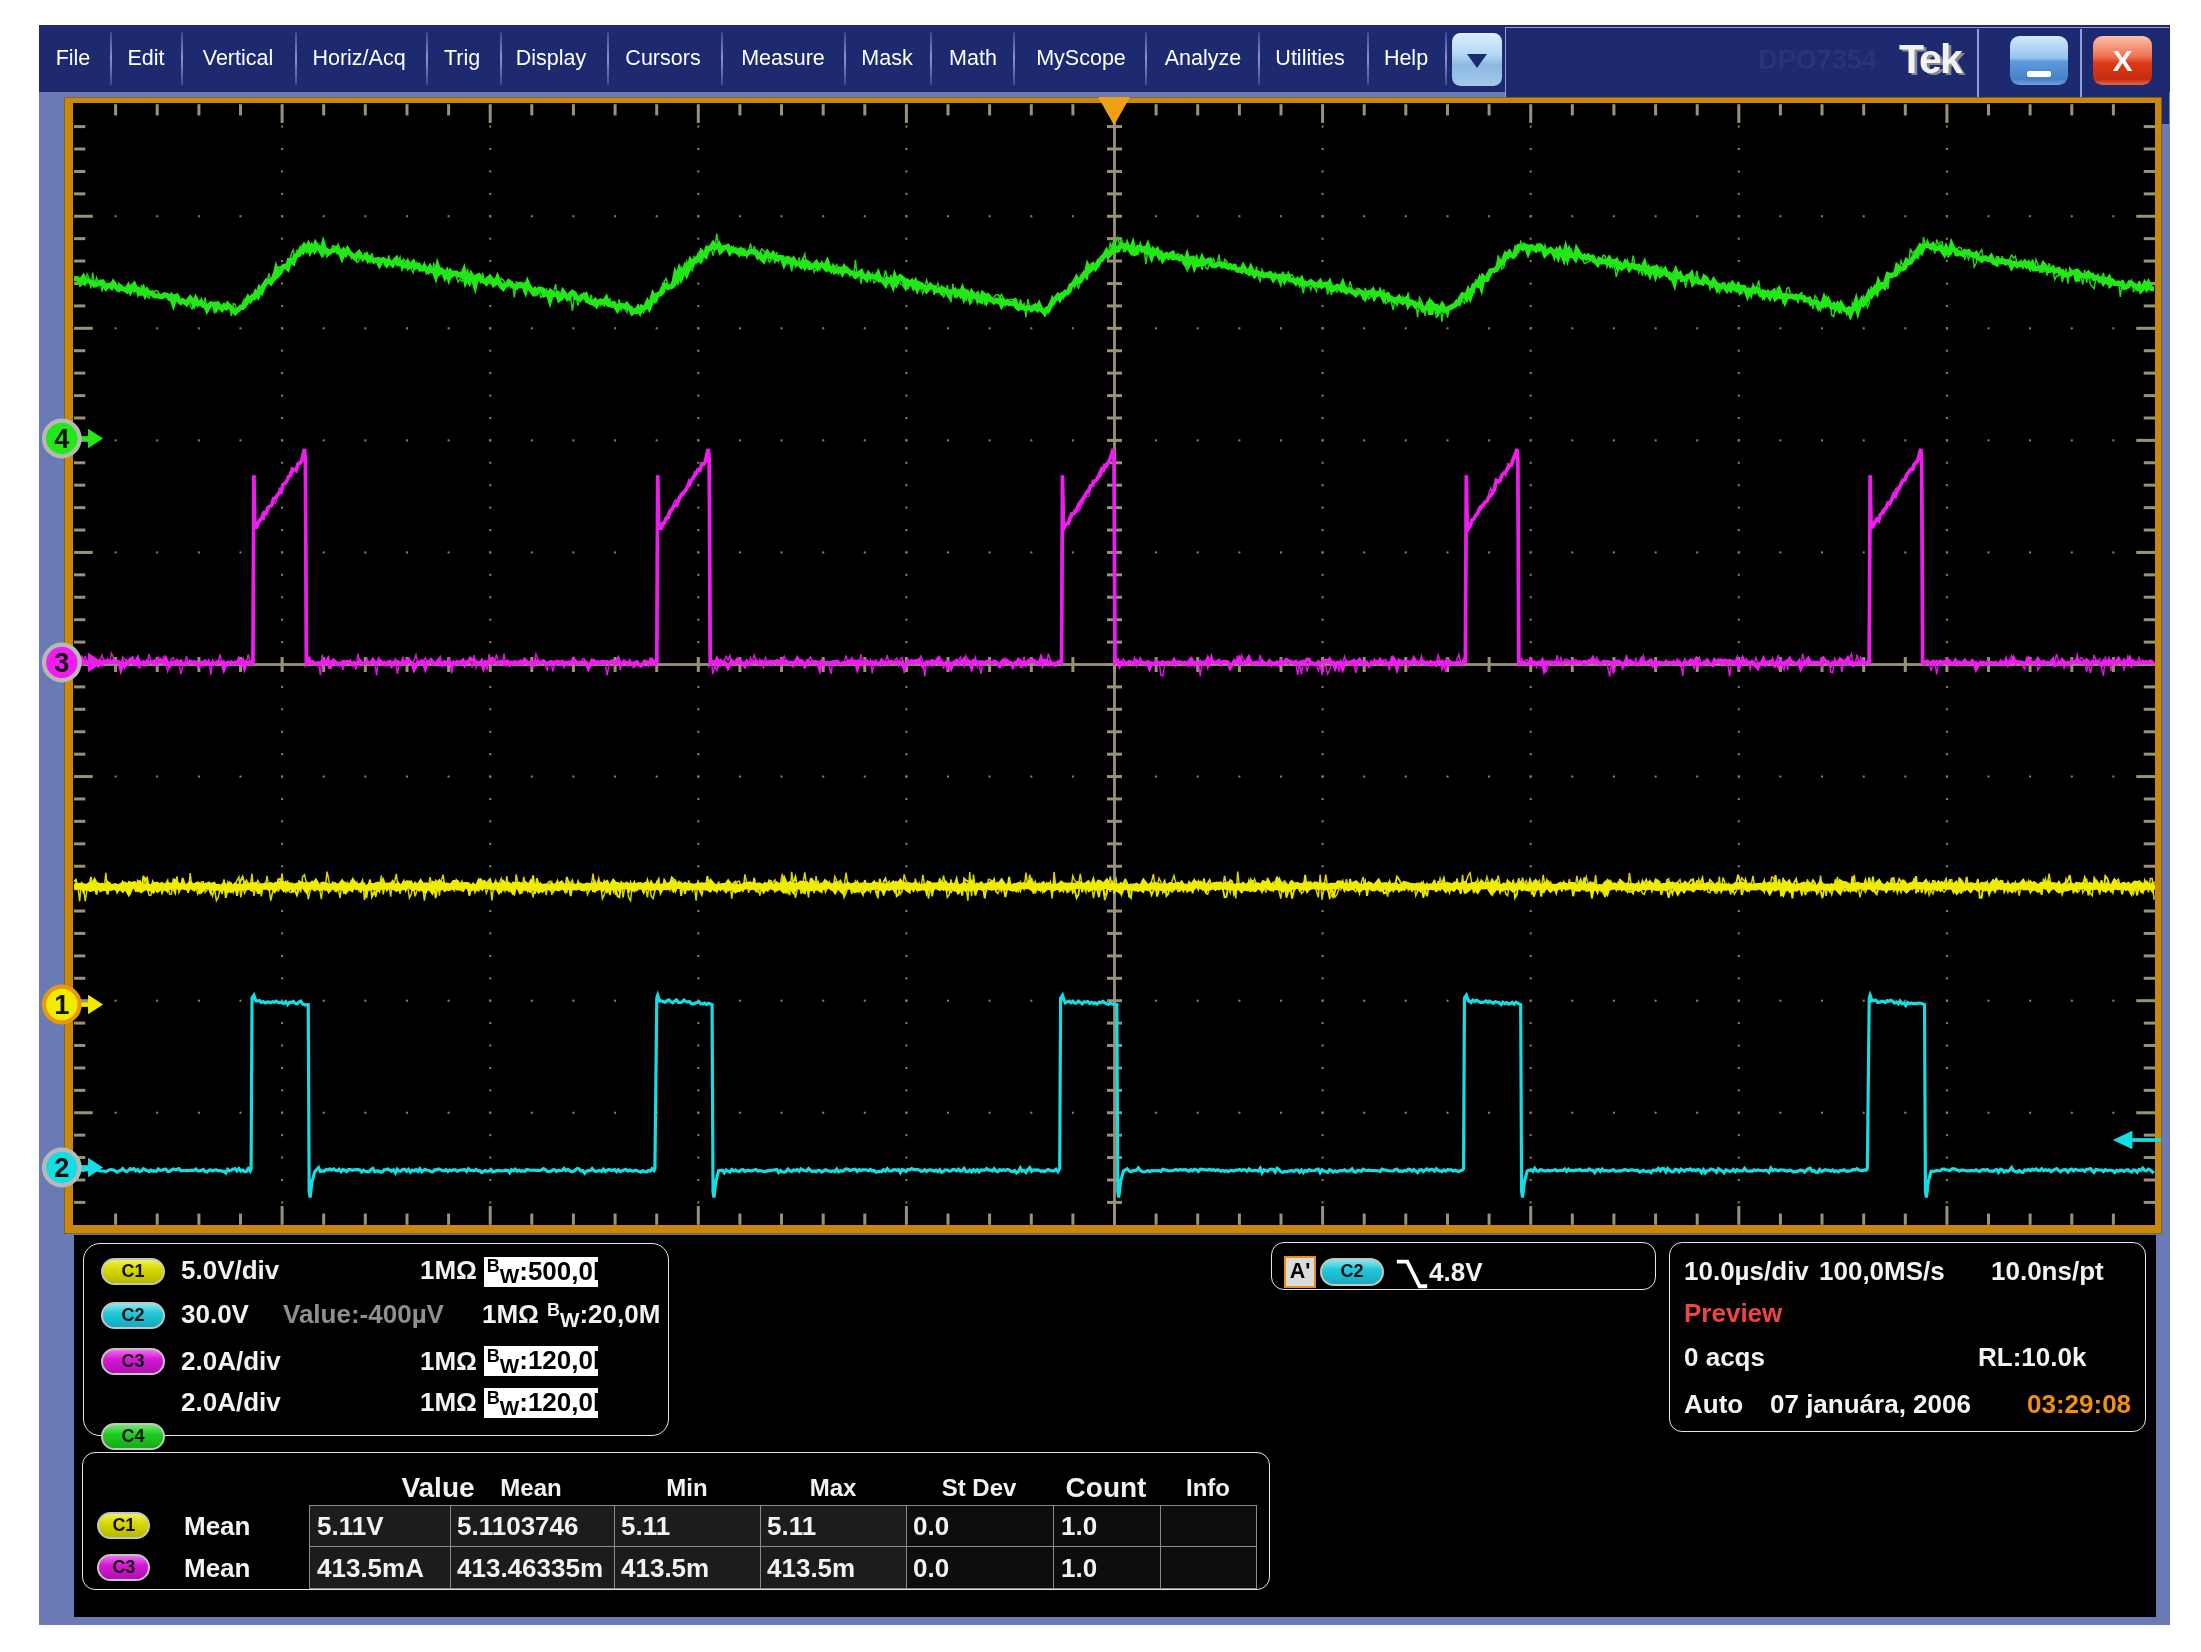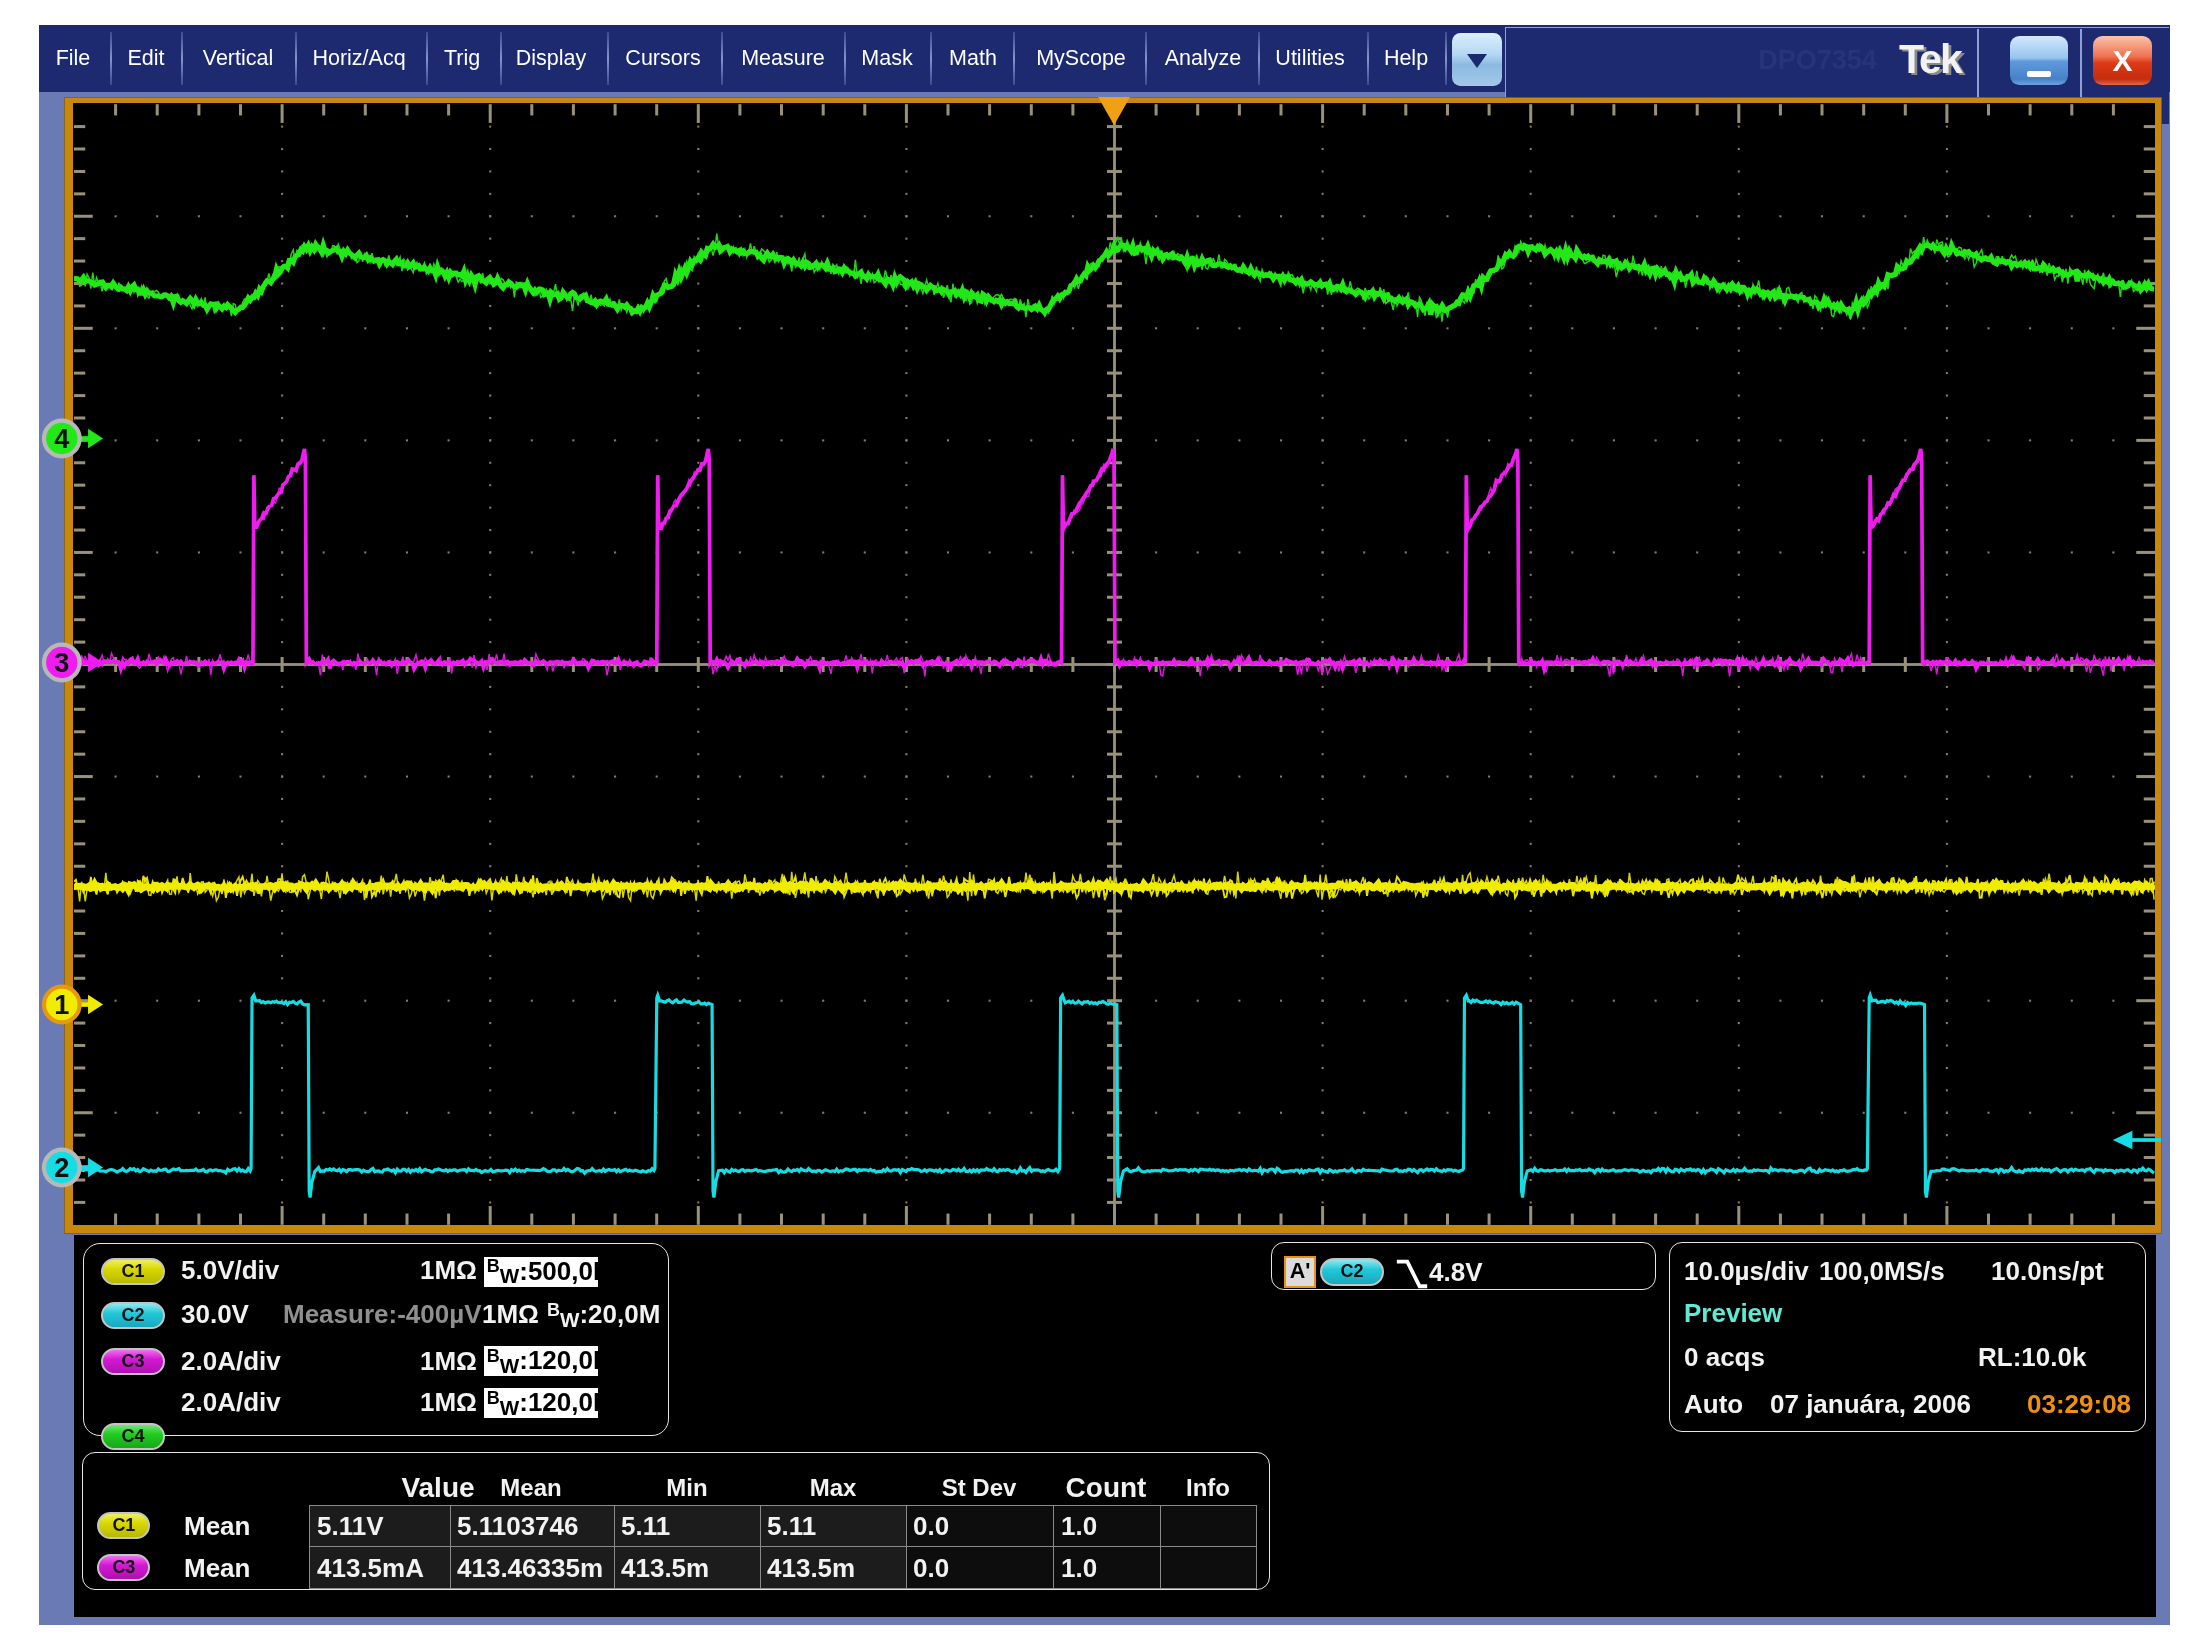--- a/index.html
+++ b/index.html
@@ -1207,41 +1207,41 @@
   <div class="readout">
   <div class="box" style="left:9.4px;top:7.5px;width:586px;height:193px;border-radius:17px;"></div>
   <div class="pill p1" style="left:27px;top:22.5px;">C1</div>
   <div class="pill p2" style="left:27px;top:67px;">C2</div>
   <div class="pill p3" style="left:27px;top:113px;">C3</div>
   <div class="pill p4" style="left:27px;top:155px;">C4</div>
   <div class="t" style="left:107px;top:19.7px;">5.0V/div</div>
   <div class="t" style="left:346px;top:19.7px;">1MΩ</div>
   <div class="bwhl" style="left:410px;top:21.5px;width:114px;height:30px;"><span style="font-size:18px;position:relative;top:-7.5px;">B</span><span style="font-size:20.6px;position:relative;top:3.7px;">W</span>:500,0M</div>
   <div class="t" style="left:107px;top:64px;">30.0V</div>
-  <div class="t gray" style="left:209px;top:64px;">Measure:-400µV</div>
+  <div class="t gray" style="left:209px;top:64px;">Value:-400µV</div>
   <div class="t" style="left:408px;top:64px;">1MΩ</div>
   <div class="t" style="left:473px;top:64px;"><span style="font-size:18px;position:relative;top:-7.5px;">B</span><span style="font-size:20.6px;position:relative;top:3.7px;">W</span>:20,0M</div>
   <div class="t" style="left:107px;top:111px;">2.0A/div</div>
   <div class="t" style="left:346px;top:111px;">1MΩ</div>
   <div class="bwhl" style="left:410px;top:111px;width:114px;height:30px;"><span style="font-size:18px;position:relative;top:-7.5px;">B</span><span style="font-size:20.6px;position:relative;top:3.7px;">W</span>:120,0M</div>
   <div class="t" style="left:107px;top:152px;">2.0A/div</div>
   <div class="t" style="left:346px;top:152px;">1MΩ</div>
   <div class="bwhl" style="left:410px;top:153px;width:114px;height:30px;"><span style="font-size:18px;position:relative;top:-7.5px;">B</span><span style="font-size:20.6px;position:relative;top:3.7px;">W</span>:120,0M</div>
   <div class="box" style="left:1197px;top:6.6px;width:385px;height:48px;border-radius:13px;"></div>
   <div style="position:absolute;left:1210px;top:20.6px;width:32px;height:32px;box-sizing:border-box;background:#dcdcdc;border:2.8px solid #e8920f;color:#000;font-size:21.5px;font-weight:bold;text-align:center;line-height:26px;">A'</div>
   <div class="pill p2" style="left:1246px;top:23.4px;">C2</div>
   <svg style="position:absolute;left:1320px;top:19.7px;" width="36" height="36" viewBox="0 0 38 38">
         <polyline points="3,7 14,7 27,33 35,33" fill="none" stroke="#ffffff" stroke-width="4"></polyline>
       </svg>
   <div class="t" style="left:1355px;top:21.5px;">4.8V</div>
   <div class="box" style="left:1595px;top:6.6px;width:477px;height:190px;border-radius:13px;"></div>
   <div class="t" style="left:1610px;top:20.6px;">10.0µs/div</div>
   <div class="t" style="left:1745px;top:20.6px;">100,0MS/s</div>
   <div class="t" style="left:1917px;top:20.6px;">10.0ns/pt</div>
-  <div class="t" style="left:1610px;top:63px;color:#5eead4;">Preview</div>
+  <div class="t" style="left:1610px;top:63px;color:#ef4444;">Preview</div>
   <div class="t" style="left:1610px;top:107px;">0 acqs</div>
   <div class="t" style="left:1904px;top:107px;">RL:10.0k</div>
   <div class="t" style="left:1610px;top:154px;">Auto</div>
   <div class="t" style="left:1696px;top:154px;">07 januára, 2006</div>
   <div class="t" style="left:1953px;top:154px;color:#f09012;">03:29:08</div>
   <div class="box" style="left:8.4px;top:217px;width:1188px;height:138px;border-radius:13px;"></div>
   <div class="t" style="left:322px;top:238px;transform:translateX(-50%);font-size:28px;margin-left:42px;">Value</div>
   <div class="t" style="left:457px;top:238px;transform:translateX(-50%);font-size:24px;">Mean</div>
   <div class="t" style="left:613px;top:238px;transform:translateX(-50%);font-size:24px;">Min</div>
   <div class="t" style="left:759px;top:238px;transform:translateX(-50%);font-size:24px;">Max</div>

